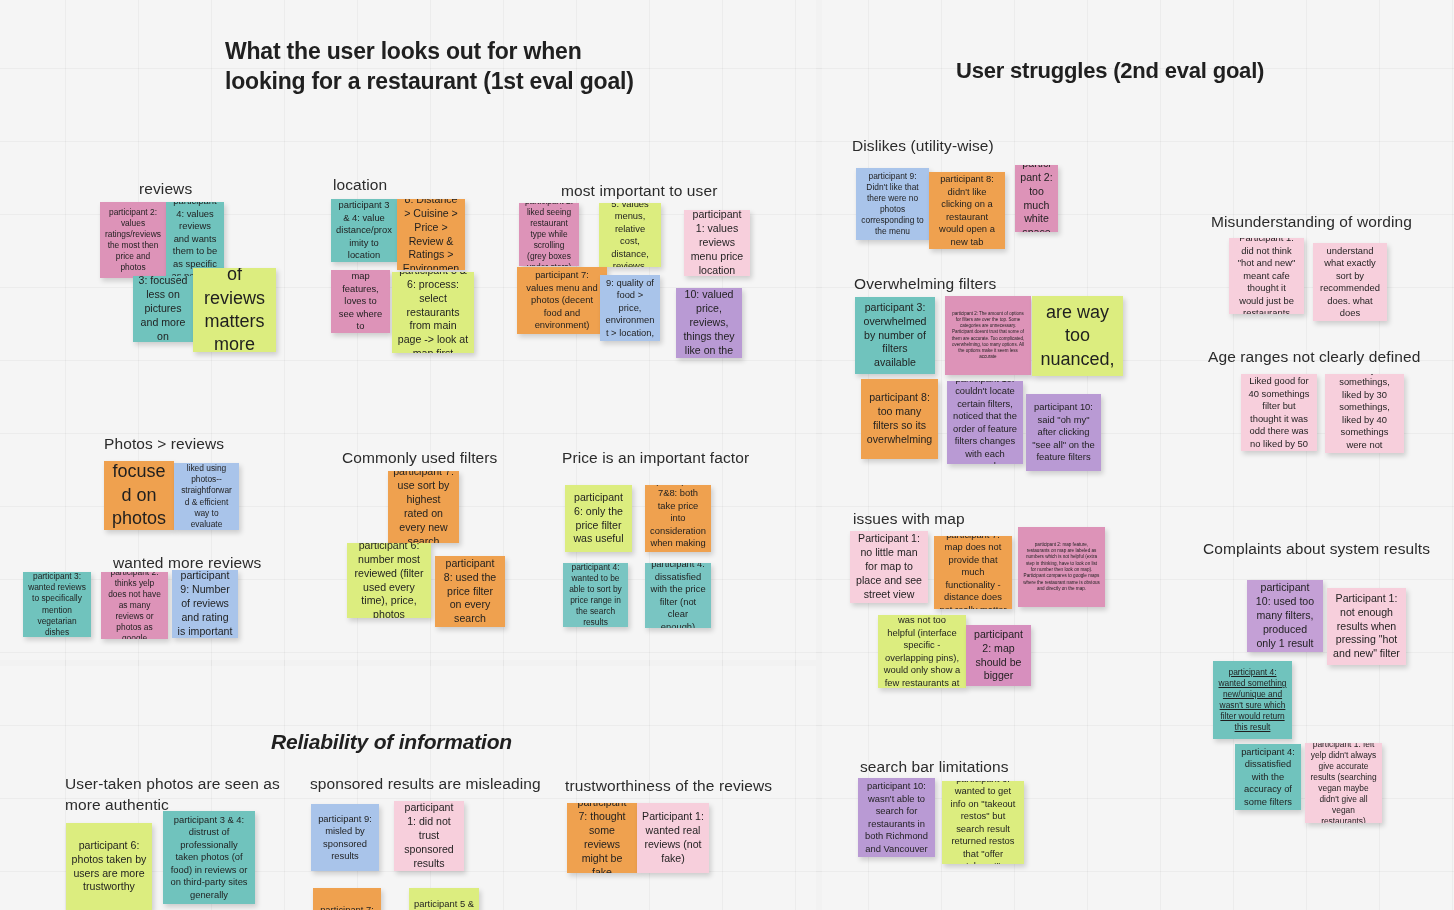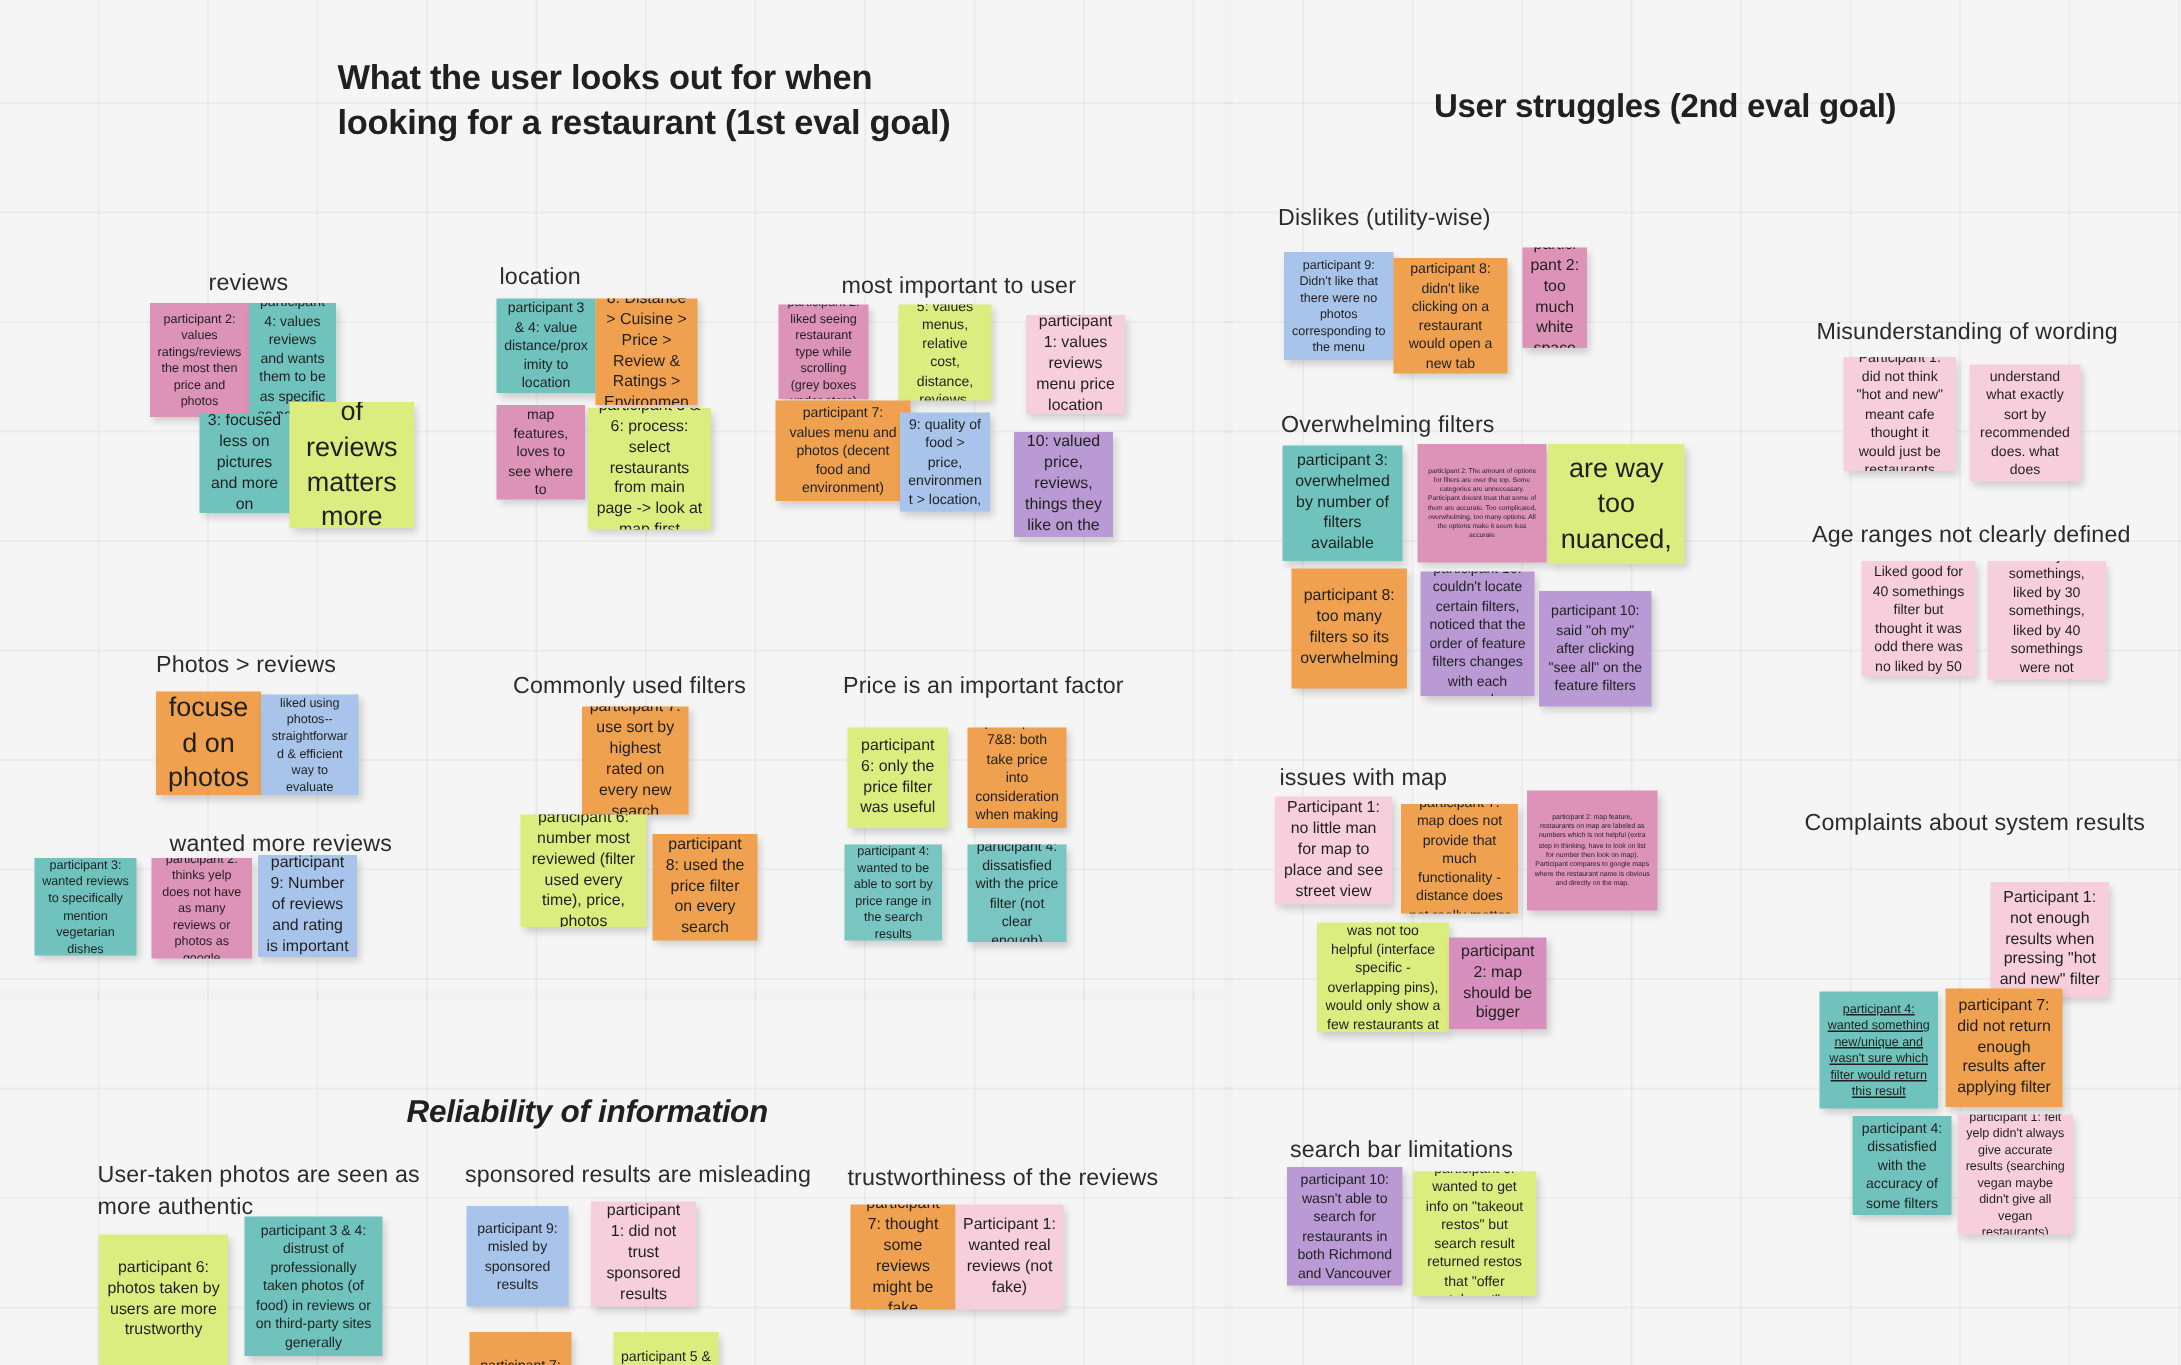--- a/index.html
+++ b/index.html
@@ -277,29 +277,29 @@
       <span>participant 1: did not understand what exactly sort by recommended does. what does "recommended" mean?</span>
     </div>
 
   <div class="note c-lightpink fz-s" style="left:1241px;top:374px;width:76px;height:77px;">
       <span>participant 1: Liked good for 40 somethings filter but thought it was odd there was no liked by 50 somethings</span>
     </div>
   <div class="note c-lightpink fz-s" style="left:1325px;top:374px;width:79px;height:79px;">
       <span>Participant 1: Liked by 20 somethings, liked by 30 somethings, liked by 40 somethings were not grouped together</span>
     </div>
 
+  <div class="note c-purple2 fz-m" style="left:1247px;top:580px;width:76px;height:72px;">
+      <span>participant 10: used too many filters, produced only 1 result</span>
+    </div>
   <div class="note c-lightpink fz-m" style="left:1327px;top:588px;width:79px;height:77px;">
       <span>Participant 1: not enough results when pressing "hot and new" filter</span>
     </div>
   <div class="note c-teal fz-xs" style="left:1213px;top:661px;width:79px;height:78px;text-decoration:underline;">
       <span>participant 4: wanted something new/unique and wasn't sure which filter would return this result</span>
     </div>
-  <div class="note c-orange fz-m" style="left:1297px;top:659px;width:78px;height:79px;">
-      <span>participant 7: did not return enough results after applying filter</span>
-    </div>
   <div class="note c-teal fz-s" style="left:1235px;top:744px;width:66px;height:66px;">
       <span>participant 4: dissatisfied with the accuracy of some filters</span>
     </div>
   <div class="note c-lightpink fz-xs" style="left:1305px;top:743px;width:77px;height:80px;align-items:center;">
       <span>participant 1: felt yelp didn't always give accurate results (searching vegan maybe didn't give all vegan restaurants)</span>
     </div>
 
 </div>
 
 </body></html>

